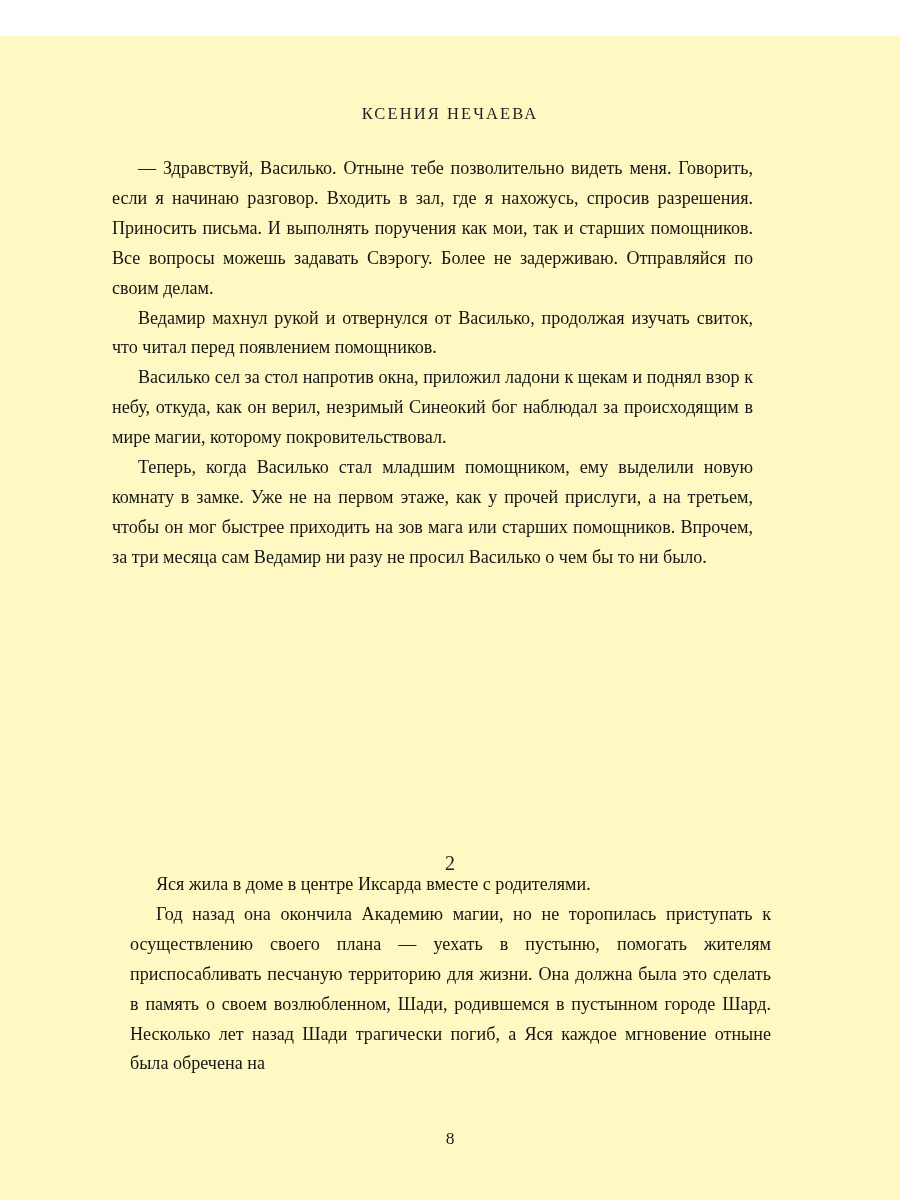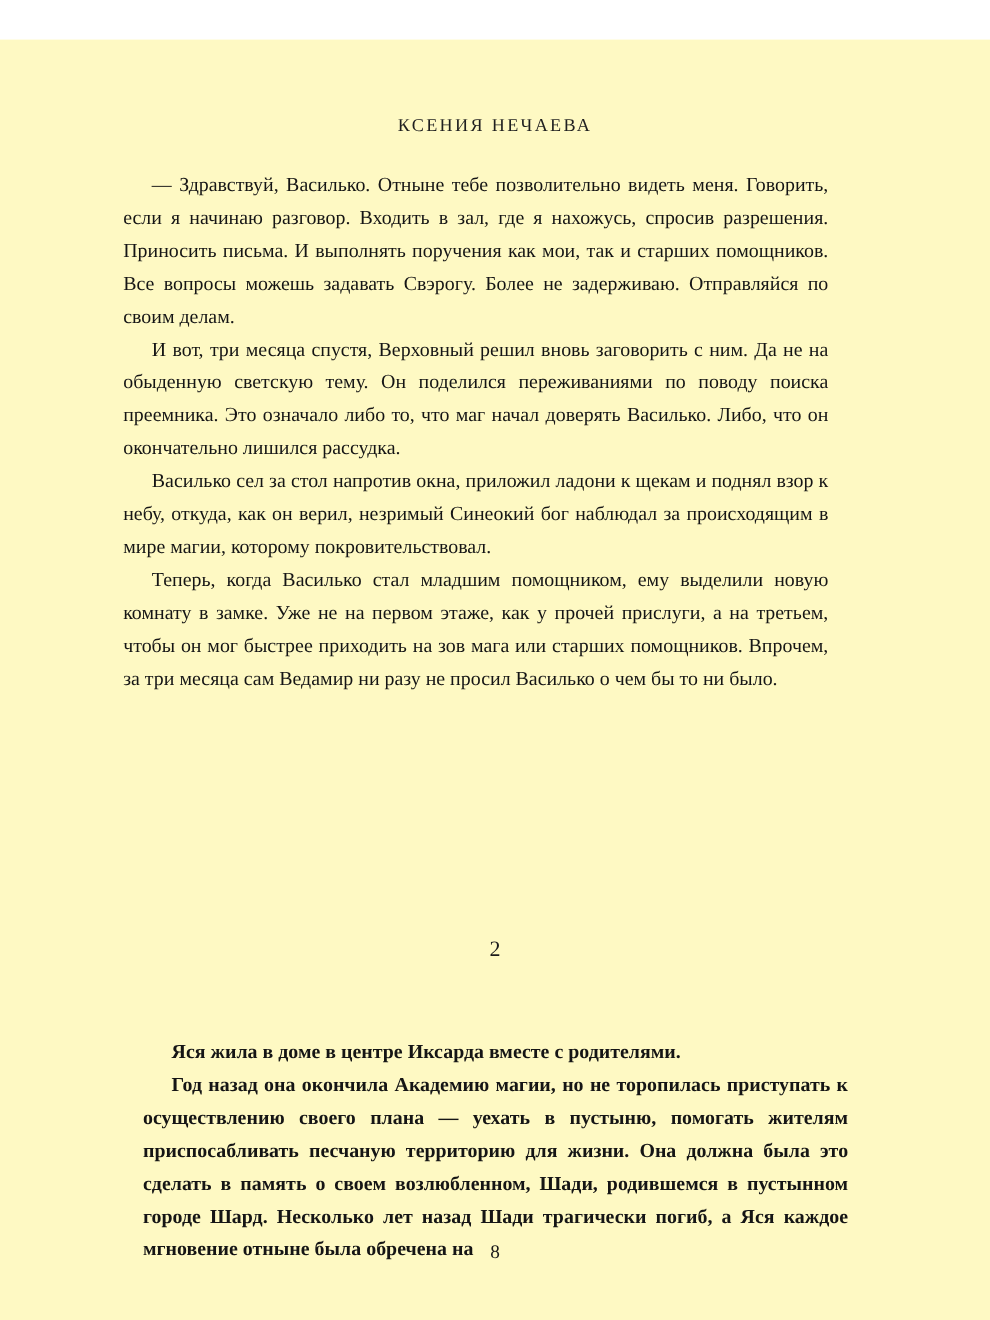--- a/index.html
+++ b/index.html
@@ -71,24 +71,23 @@
     width: 900px;
     text-align: center;
     font-size: 20px;
     line-height: 30px;
     color: #1b1b1b;
   }
 
   
   .text-column-2 {
     position: absolute;
-    top: 906px;
+    top: 834px;
     left: 130px;
     width: 641px;
-    font-weight: bold;
   }
 
   
   .folio {
     position: absolute;
     top: 1092px;
     left: 0;
     width: 900px;
     text-align: center;
     font-size: 17.5px;
@@ -97,21 +96,21 @@
 </style>
 </head>
 <body>
 
 <div class="page">
 
   <div class="running-head">Ксения Нечаева</div>
 
   <div class="text-column">
     <p class="para last-line-left">— Здравствуй, Василько. Отныне тебе позволительно видеть меня. Говорить, если я начинаю разговор. Входить в зал, где я нахожусь, спросив разрешения. Приносить письма. И выполнять поручения как мои, так и старших помощников. Все вопросы можешь задавать Свэрогу. Более не задерживаю. Отправляйся по своим делам.</p>
-    <p class="para last-line-left">И вот, три месяца спустя, Верховный решил вновь заговорить с ним. Да не на обыденную светскую тему. Он поделился переживаниями по поводу поиска преемника. Это означало либо то, что маг начал доверять Василько. Либо, что он окончательно лишился рассудка.</p>
+    <p class="para last-line-left">Ведамир махнул рукой и отвернулся от Василько, продолжая изучать свиток, что читал перед появлением помощников.</p>
     <p class="para last-line-left">Василько сел за стол напротив окна, приложил ладони к щекам и поднял взор к небу, откуда, как он верил, незримый Синеокий бог наблюдал за происходящим в мире магии, которому покровительствовал.</p>
     <p class="para last-line-left">Теперь, когда Василько стал младшим помощником, ему выделили новую комнату в замке. Уже не на первом этаже, как у прочей прислуги, а на третьем, чтобы он мог быстрее приходить на зов мага или старших помощников. Впрочем, за три месяца сам Ведамир ни разу не просил Василько о чем бы то ни было.</p>
   </div>
 
   <div class="chapter-number">2</div>
 
   <div class="text-column-2">
     <p class="para last-line-left">Яся жила в доме в центре Иксарда вместе с родителями.</p>
     <p class="para">Год назад она окончила Академию магии, но не торопилась приступать к осуществлению своего плана — уехать в пустыню, помогать жителям приспосабливать песчаную территорию для жизни. Она должна была это сделать в память о своем возлюбленном, Шади, родившемся в пустынном городе Шард. Несколько лет назад Шади трагически погиб, а Яся каждое мгновение отныне была обречена на</p>
   </div>

